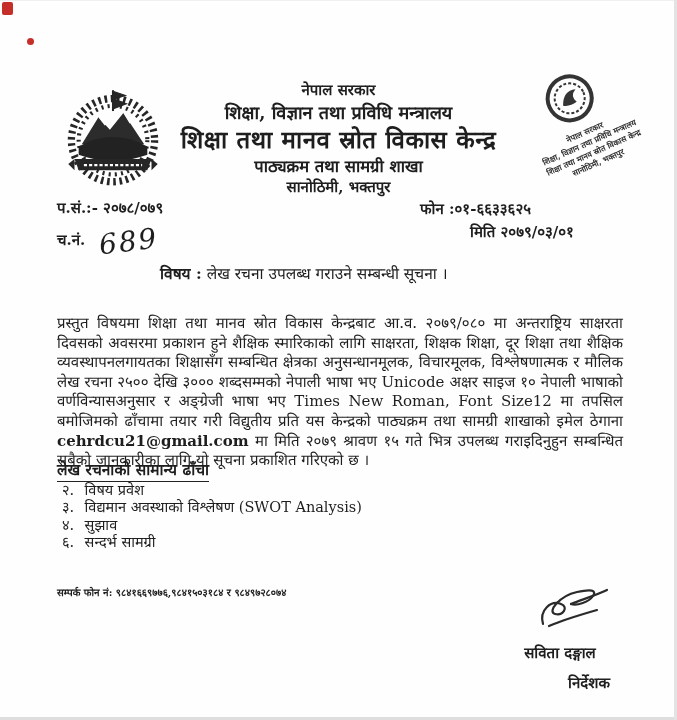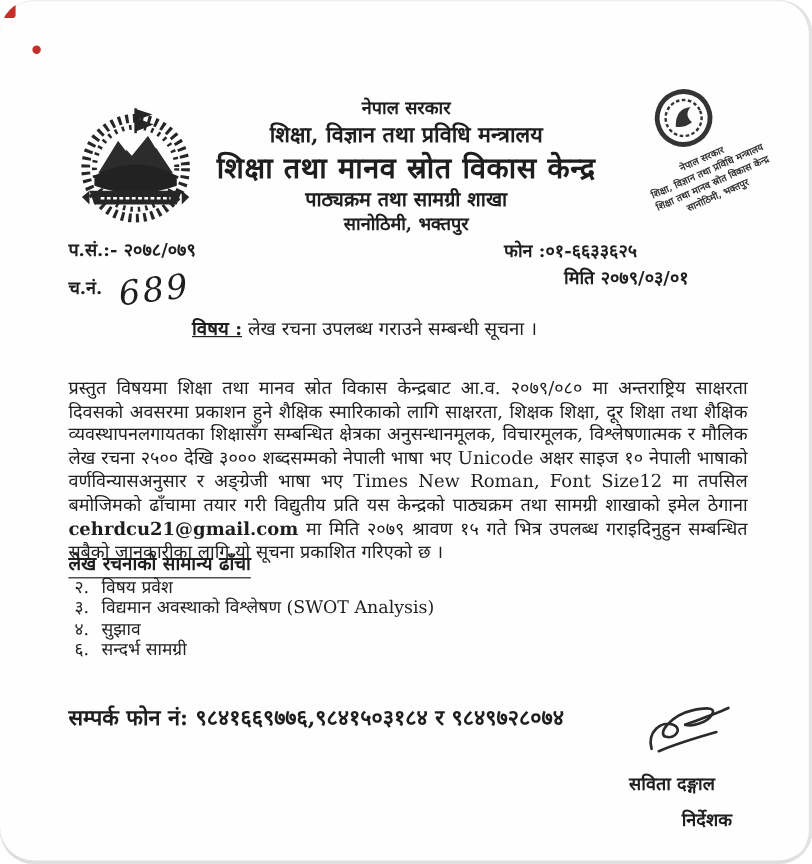--- a/index.html
+++ b/index.html
@@ -4,21 +4,20 @@
 <style>
   html,body{margin:0;padding:0;background:#ffffff;}
   .page{
     position:relative;
     width:677px;height:720px;
     background:#fefefe;
     font-family:"DejaVu Serif","Liberation Serif",serif;
     color:#1e1e1e;
     overflow:hidden;
     box-shadow:inset -3px 0 0 #e3e3e3, inset 0 -3px 0 #dedede, inset 0 1px 0 #f0f0f0;
-    border-radius:28px;
   }
   .abs{position:absolute;}
   
   .red-mark{background:#c62e2a;border-radius:2px;}
   .red-mark.m1{left:2px;top:2px;width:11px;height:13px;}
   .red-mark.m2{left:27px;top:38px;width:7px;height:7px;border-radius:50%;}
   
   .hdr-center{left:0;right:0;top:82px;text-align:center;line-height:1.18;}
   .hdr-gov{font-size:15px;font-weight:bold;}
   .hdr-ministry{font-size:18px;font-weight:bold;margin-top:2px;}
@@ -40,30 +39,30 @@
   .chalani-row{margin-top:2px;}
   .chalani-value{
     display:inline-block;font-size:28px;font-weight:400;font-style:italic;
     font-family:"DejaVu Serif",serif;transform:rotate(-7deg);letter-spacing:2px;
     margin-left:8px;vertical-align:-6px;
   }
   .meta-right{left:420px;top:198px;font-size:15px;font-weight:bold;line-height:1.5;}
   .meta-date{margin-left:50px;}
   
   .subject{left:160px;top:262px;font-size:15.5px;}
-  .subject .lbl{font-weight:bold;text-decoration:underline;}
+  .subject .lbl{font-weight:bold;}
   
   .body-par{left:57px;top:314px;width:566px;font-size:15px;line-height:19.6px;text-align:justify;}
   .body-par .email{font-weight:bold;}
   
   .fmt-heading{left:57px;top:458px;font-size:15.5px;font-weight:bold;border-bottom:1.5px solid #222;padding-bottom:1px;}
   .fmt-list{left:62px;top:482px;font-size:14.5px;line-height:17.3px;}
   .fmt-item{white-space:nowrap;}
   .fmt-item .num{display:inline-block;width:18px;}
-  .contact{left:57px;top:585px;font-size:18px;font-weight:bold;}
+  .contact{left:57px;top:585px;font-size:10px;font-weight:bold;}
   
   .sig-squiggle{left:533px;top:580px;}
   .sig-name{left:500px;top:642px;width:120px;text-align:center;font-size:15px;font-weight:bold;}
   .sig-title{left:510px;top:672px;width:100px;text-align:right;font-size:15px;font-weight:bold;}
 </style>
 </head>
 <body>
 
 <div class="page">
 

